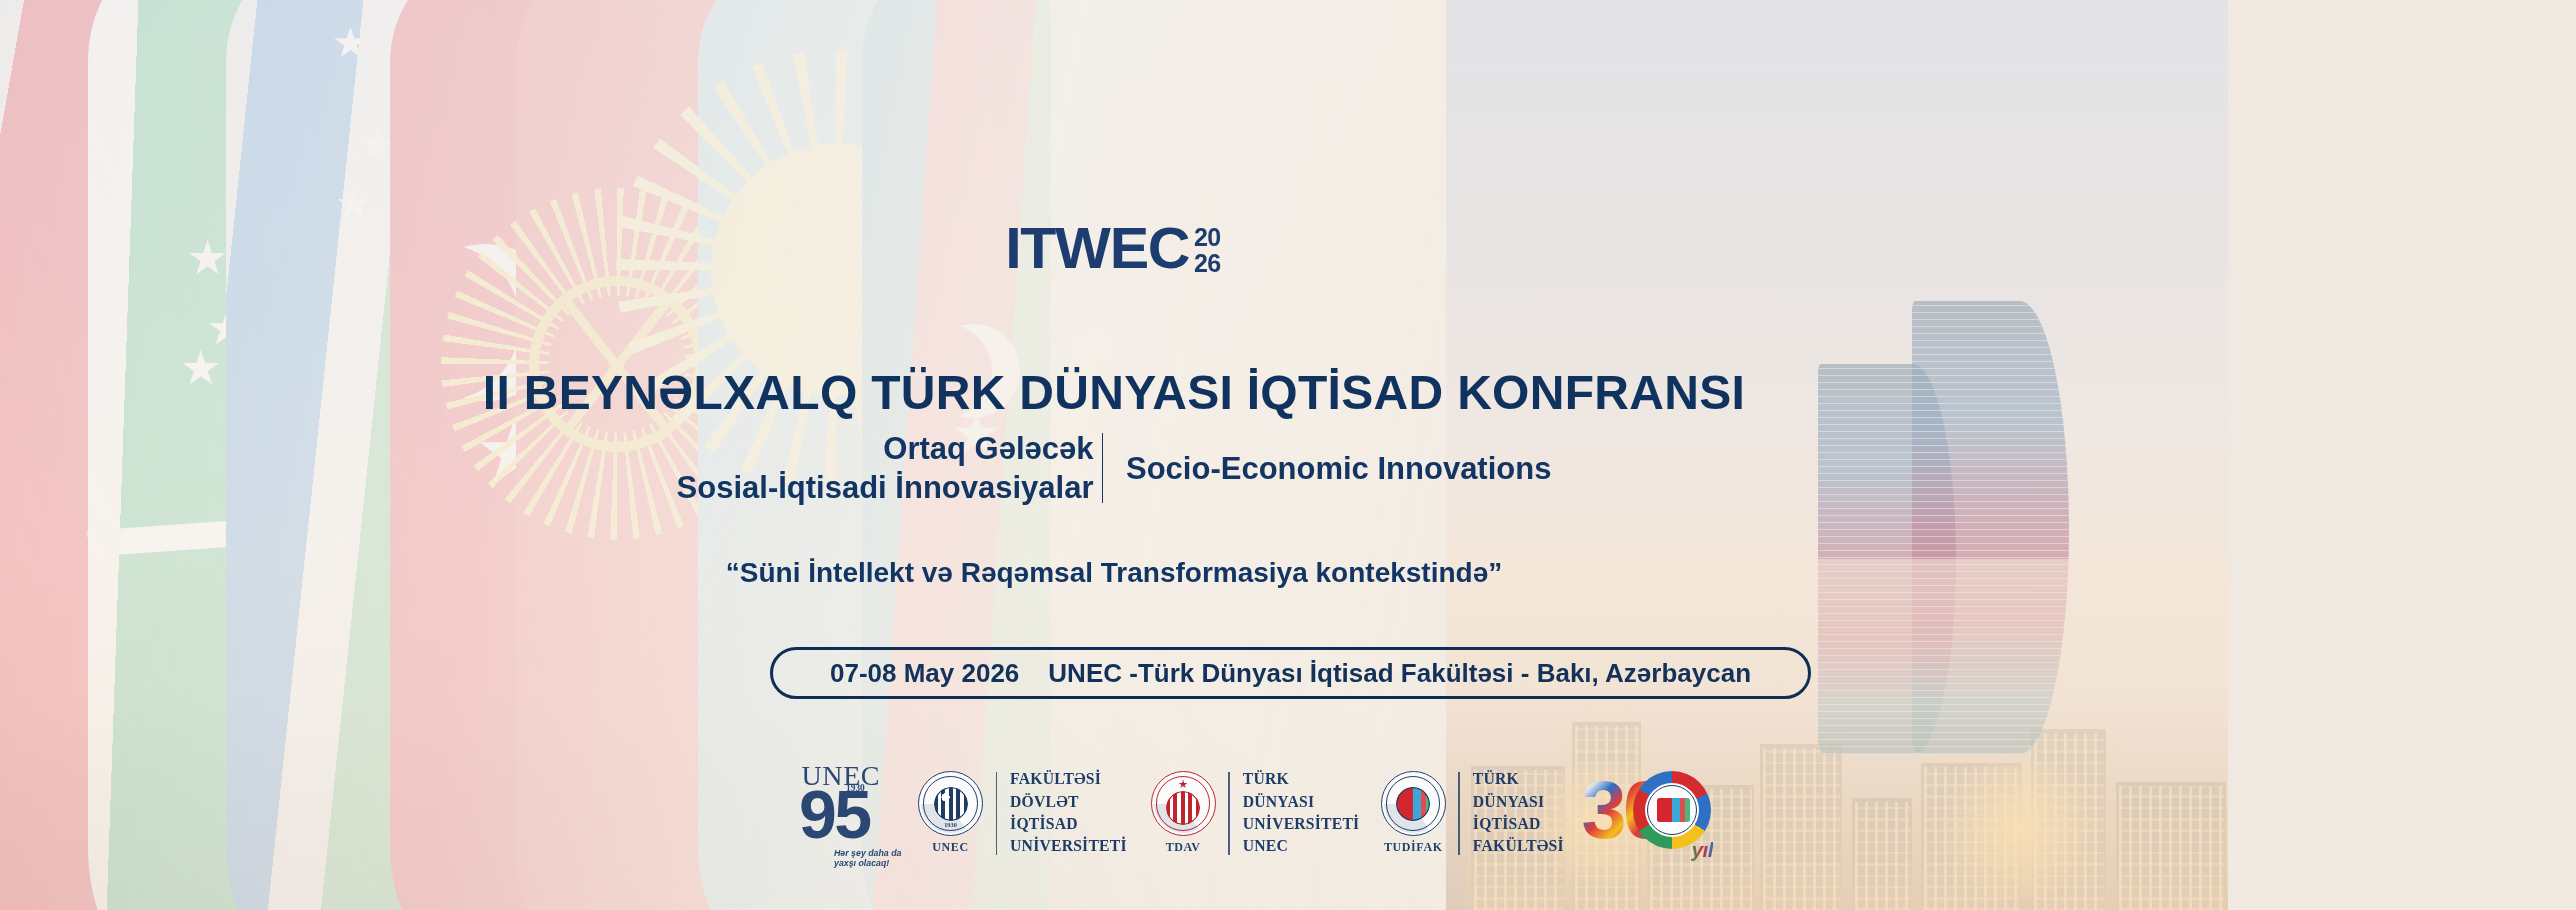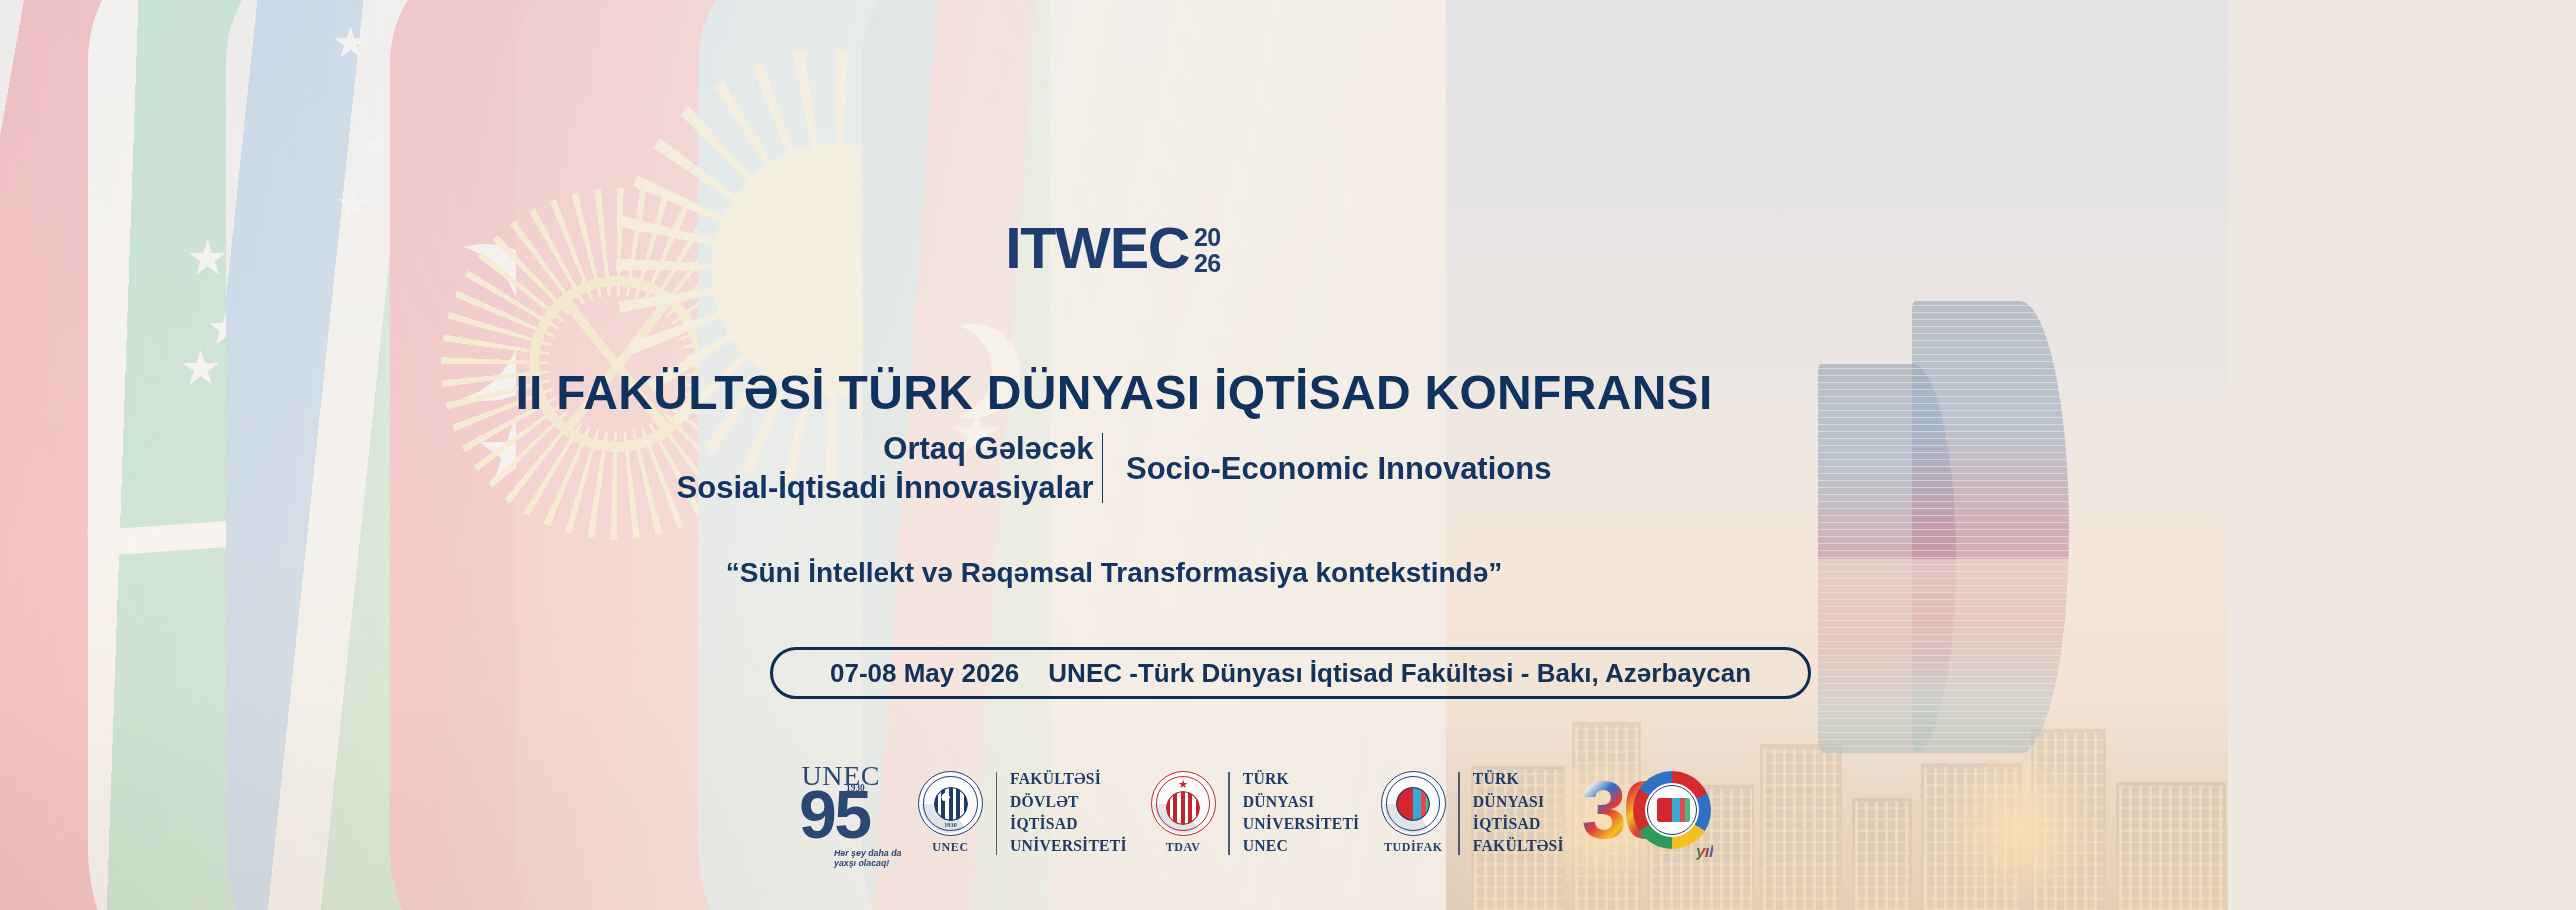--- a/index.html
+++ b/index.html
@@ -234,21 +234,21 @@
       font-family:"Liberation Sans",sans-serif; }
   .thirty .zero{ position:absolute; left:53px; top:11.3px; width:78px; height:78px; border-radius:50%;
       border:12px solid transparent;
       background:
         linear-gradient(#fff,#fff) padding-box,
         conic-gradient(#d42c2c 0 18%,#2f6fc4 18% 34%,#f3c01f 34% 50%,#2e9b5a 50% 66%,#d42c2c 66% 84%,#2f6fc4 84% 100%) border-box; }
   .thirty .zseal{ position:absolute; left:67px; top:25px; width:50px; height:50px; border-radius:50%;
       border:1.3px solid #1f3c68; background:#fcfcfc; }
   .thirty .zseal .f{ position:absolute; left:8.8px; top:12.6px; width:33px; height:24px; border-radius:2.5px;
       background:linear-gradient(90deg,#d4262e 0 46%,#3aa9d8 46% 70%,#e34b52 70% 86%,#49b87f 86% 100%); }
-  .thirty .yil{ position:absolute; right:-3.8px; bottom:5px; font-size:17px; font-style:italic;
+  .thirty .yil{ position:absolute; right:-3.8px; bottom:5px; font-size:21px; font-style:italic;
       font-weight:700; letter-spacing:-0.6px;
       background:linear-gradient(90deg,#2e9b5a,#d42c2c,#2f6fc4);
       -webkit-background-clip:text; background-clip:text; color:transparent;text-decoration:underline; }
 </style>
 </head>
 <body>
 
 <div id="banner">
 
   <div class="sky"></div>
@@ -324,21 +324,21 @@
   <div class="content">
 
     <div class="logo-itwec">
       <span class="logo-word">ITWEC</span>
       <span class="logo-year">
         <span>20</span>
         <span>26</span>
       </span>
     </div>
 
-    <div class="main-title">II FAKÜLTƏSİ TÜRK DÜNYASI  İQTİSAD KONFRANSI</div>
+    <div class="main-title">II BEYNƏLXALQ TÜRK DÜNYASI  İQTİSAD KONFRANSI</div>
 
     <div class="bilingual">
       <div class="bi-col bi-left">
         <div class="bi-line">Ortaq Gələcək</div>
         <div class="bi-line">Sosial-İqtisadi İnnovasiyalar</div>
       </div>
       <div class="bi-rule"></div>
       <div class="bi-col bi-right">
         <div class="bi-line">Socio-Economic Innovations</div>
       </div>

